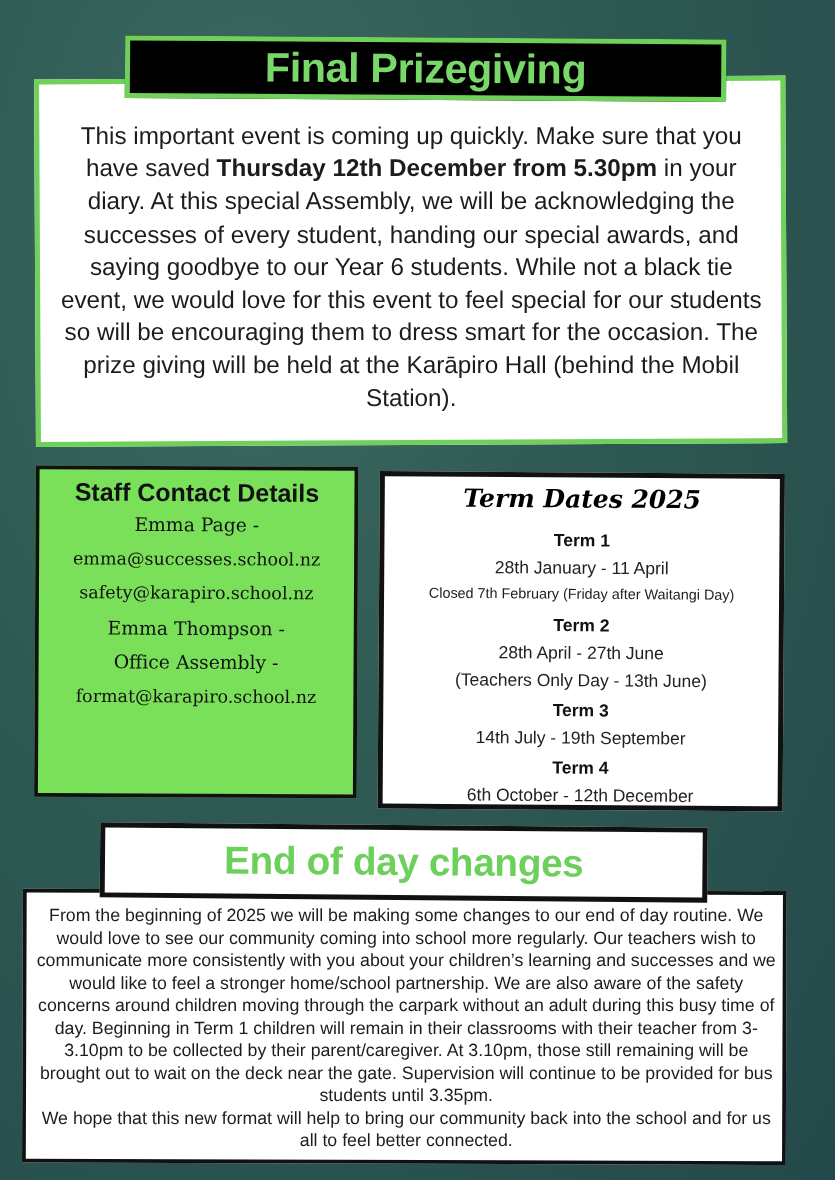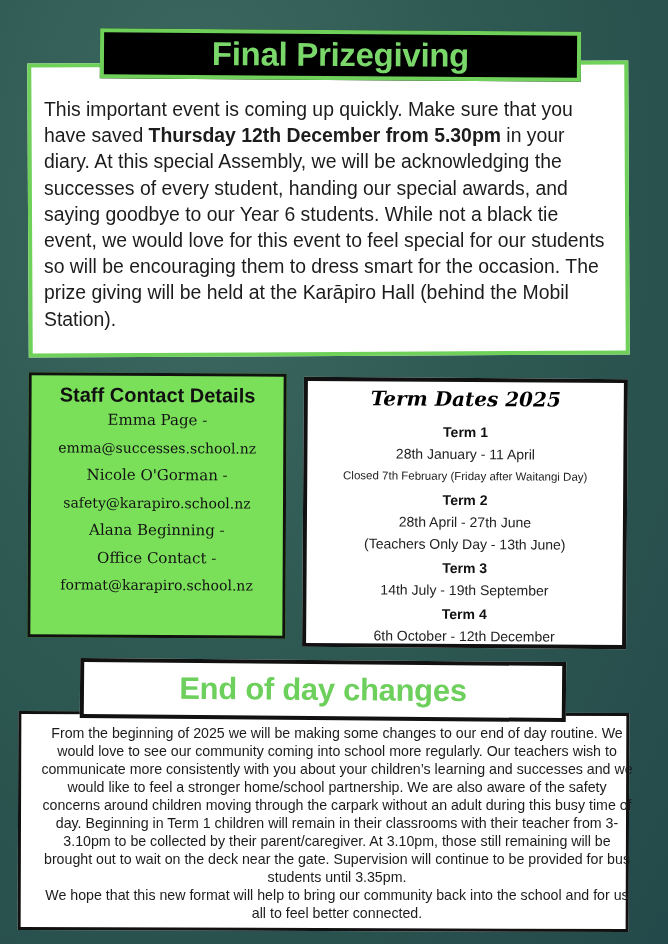--- a/index.html
+++ b/index.html
@@ -21,21 +21,21 @@
       background: #000; border: 4px solid #6fd05a;
       display: flex; align-items: center; justify-content: center;
       transform: rotate(0.4deg);
     }
     #fp-title {
       color: #7ad86a; font-weight: bold; font-size: 33px;
       font-family: "Liberation Sans", sans-serif; letter-spacing: -0.3px;
     }
     #fp-body {
       left: 44px; top: 96px; width: 570px;
-      font-size: 19.4px; line-height: 26.2px; color: #1c1c1c;
+      text-align: center; font-size: 19.4px; line-height: 26.2px; color: #1c1c1c;
       font-family: "Liberation Sans", sans-serif;
     }
     #fp-body b { font-weight: bold; }
 
     
     #staff-box {
       left: 28px; top: 373px; width: 258px; height: 265px;
       background: #7ae05a; border: 3px solid #111;
       transform: rotate(0.3deg);
       text-align: center; color: #111;
@@ -79,40 +79,38 @@
       display: flex; align-items: center; justify-content: center;
     }
     #eod-title {
       color: #6dcf5c; font-weight: bold; font-size: 31px; letter-spacing: -0.3px;
       font-family: "Liberation Sans", sans-serif;
     }
     #eod-body {
       left: 26px; top: 724px; width: 598px;
       text-align: center; font-size: 14.2px; line-height: 18px; color: #1c1c1c;
       font-family: "Liberation Sans", sans-serif;
-      margin-left: 12px;
     }
   </style>
 </head>
 <body>
 
 <div id="fp-box" class="abs"></div>
 <div id="fp-header" class="abs">
   <span id="fp-title">Final Prizegiving</span>
 </div>
 <div id="fp-body" class="abs"><span>This important event is coming up quickly. Make sure that you have saved </span><b>Thursday 12th December from 5.30pm</b><span> in your diary. At this special Assembly, we will be acknowledging the successes of every student, handing our special awards, and saying goodbye to our Year 6 students. While not a black tie event, we would love for this event to feel special for our students so will be encouraging them to dress smart for the occasion. The prize giving will be held at the Karāpiro Hall (behind the Mobil Station).</span></div>
 
 <div id="staff-box" class="abs">
   <div id="staff-title">Staff Contact Details</div>
   <div class="staff-line">Emma Page -</div>
   <div class="staff-line email">emma@successes.school.nz</div>
-  <div class="staff-line">Nicole O'Gorman -</div>
   <div class="staff-line email">safety@karapiro.school.nz</div>
-  <div class="staff-line">Alana Beginning -</div>
-  <div class="staff-line">Office Contact -</div>
+  <div class="staff-line">Emma Thompson -</div>
+  <div class="staff-line">Office Assembly -</div>
   <div class="staff-line email">format@karapiro.school.nz</div>
 </div>
 
 <div id="term-box" class="abs">
   <div id="term-title">Term Dates 2025</div>
   <div class="term-gap"></div>
   <div class="term-head">Term 1</div>
   <div class="term-line">28th January  - 11 April</div>
   <div class="term-line small">Closed 7th February (Friday after Waitangi Day)</div>
   <div class="term-head">Term 2</div>

